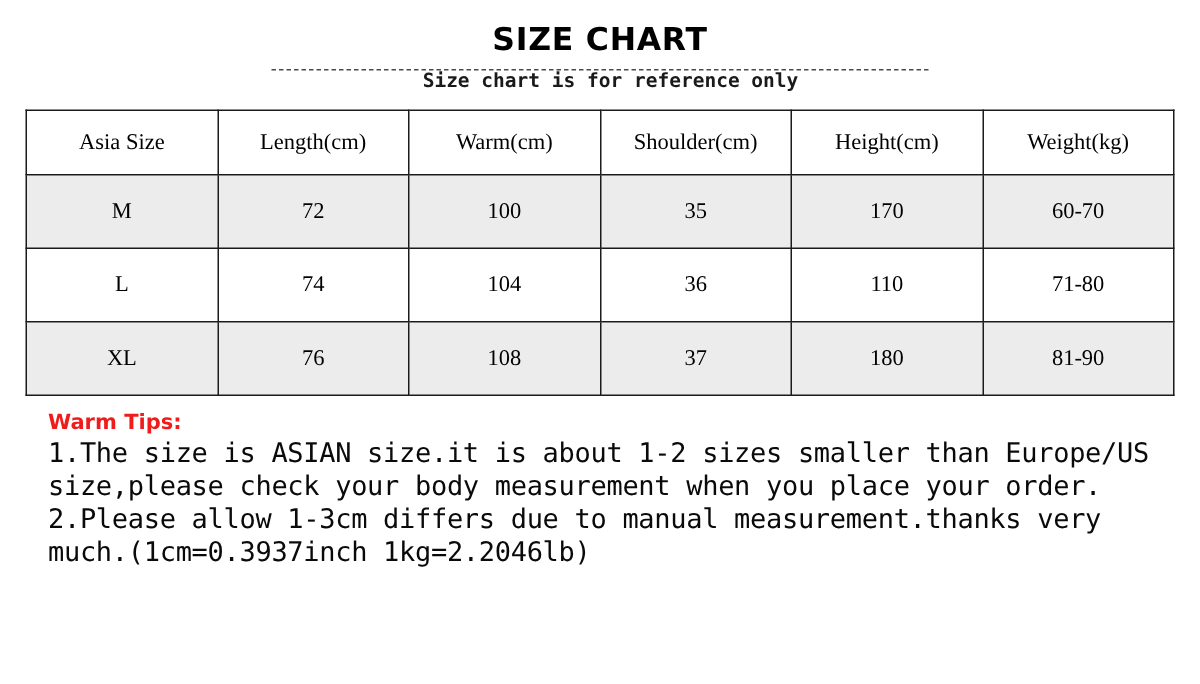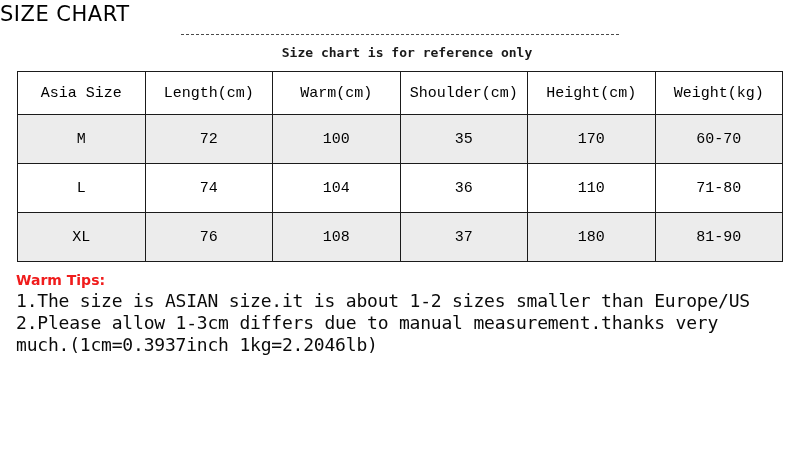--- a/index.html
+++ b/index.html
@@ -15,75 +15,74 @@
     position: relative;
     overflow: hidden;
   }
   .page {
     width: 800px;
     height: 456px;
     position: relative;
     box-sizing: border-box;
   }
   .title {
-    text-align: left;
+    text-align: center;
     font-family: "DejaVu Sans", sans-serif;
-    font-weight: normal;
+    font-weight: bold;
     font-size: 21px;
     letter-spacing: 0.5px;
     color: #000000;
-    margin: 0 0 0 0;
+    margin: 12px 0 0 0;
     line-height: 28px;
   }
   .dashrule {
     width: 438px;
     margin: 6px auto 0 auto;
     border-top: 1.6px dashed #4a4a4a;
     height: 0;
   }
   .subtitle {
     text-align: center;
     font-family: "DejaVu Sans Mono", monospace;
     font-size: 13px;
     font-weight: bold;
     color: #1a1a1a;
-    margin-top: 10px;
     letter-spacing: 0px;
     padding-left: 14px;
   }
   table.size-chart {
     border-collapse: collapse;
     margin: 11px auto 0 auto;
     width: 766px;
     table-layout: fixed;
   }
   table.size-chart th,
   table.size-chart td {
     border: 1.2px solid #1b1b1b;
     text-align: center;
-    font-family: Liberation Mono, monospace;
+    font-family: Liberation Serif, serif;
     font-size: 15px;
     color: #000000;
     height: 48px;
     padding: 0;
   }
   table.size-chart thead th {
     height: 42px;
     font-weight: normal;
     background: #ffffff;
     font-size: 15px;
   }
   table.size-chart tbody tr.shaded td {
     background: #ececec;
   }
   table.size-chart tbody tr.plain td {
     background: #ffffff;
   }
   .tips {
-    margin: 8px 0 0 16px;
+    margin: 8px 0 0 32px;
     width: 760px;
   }
   .tips-heading {
     color: #f01c1c;
     font-family: "DejaVu Sans", sans-serif;
     font-weight: bold;
     font-size: 14px;
     line-height: 20px;
   }
   .tips-line {
@@ -141,17 +140,18 @@
         <td>37</td>
         <td>180</td>
         <td>81-90</td>
       </tr>
     </tbody>
   </table>
 
   <div class="tips">
     <div class="tips-heading">Warm Tips:</div>
     <div class="tips-line">1.The size is ASIAN size.it is about 1-2 sizes smaller than Europe/US</div>
+    <div class="tips-line">size,please check your body measurement when you place your order.</div>
     <div class="tips-line">2.Please allow 1-3cm differs due to manual measurement.thanks very</div>
     <div class="tips-line">much.(1cm=0.3937inch 1kg=2.2046lb)</div>
   </div>
 
 </div>
 
 </body></html>

